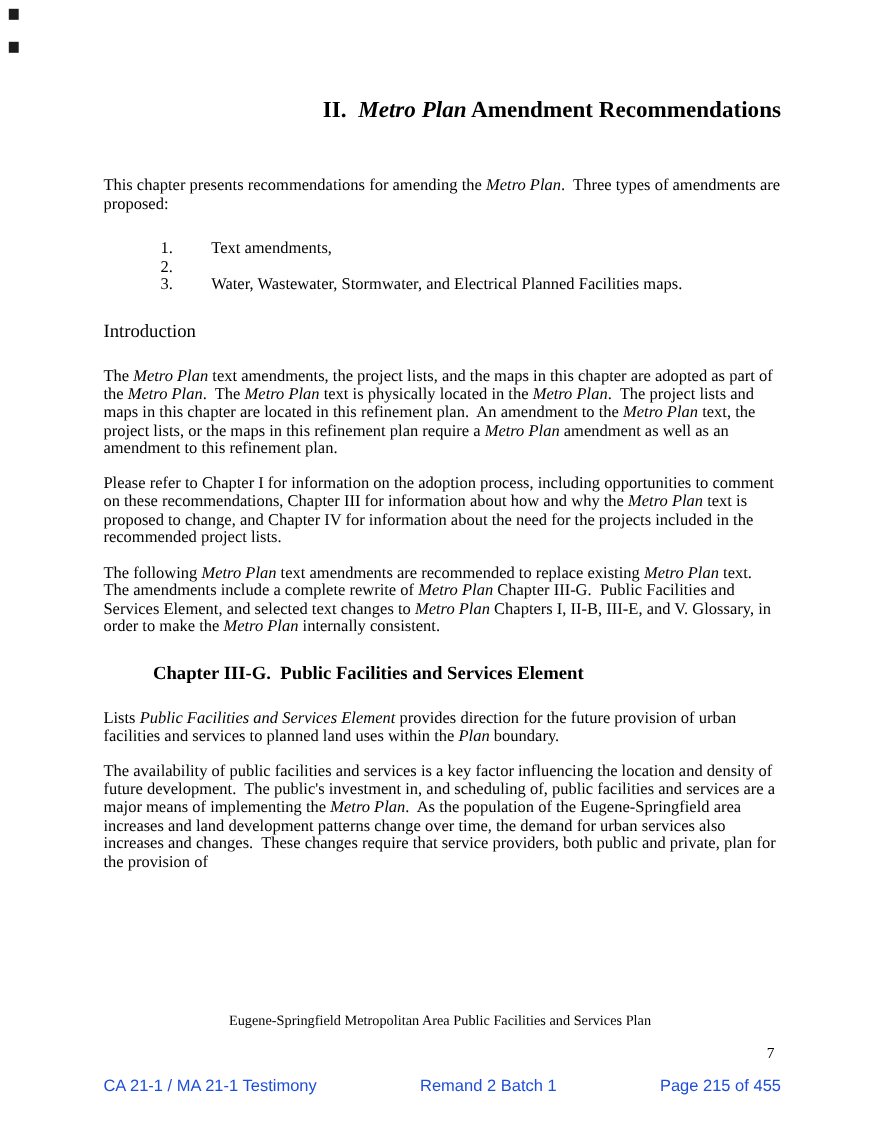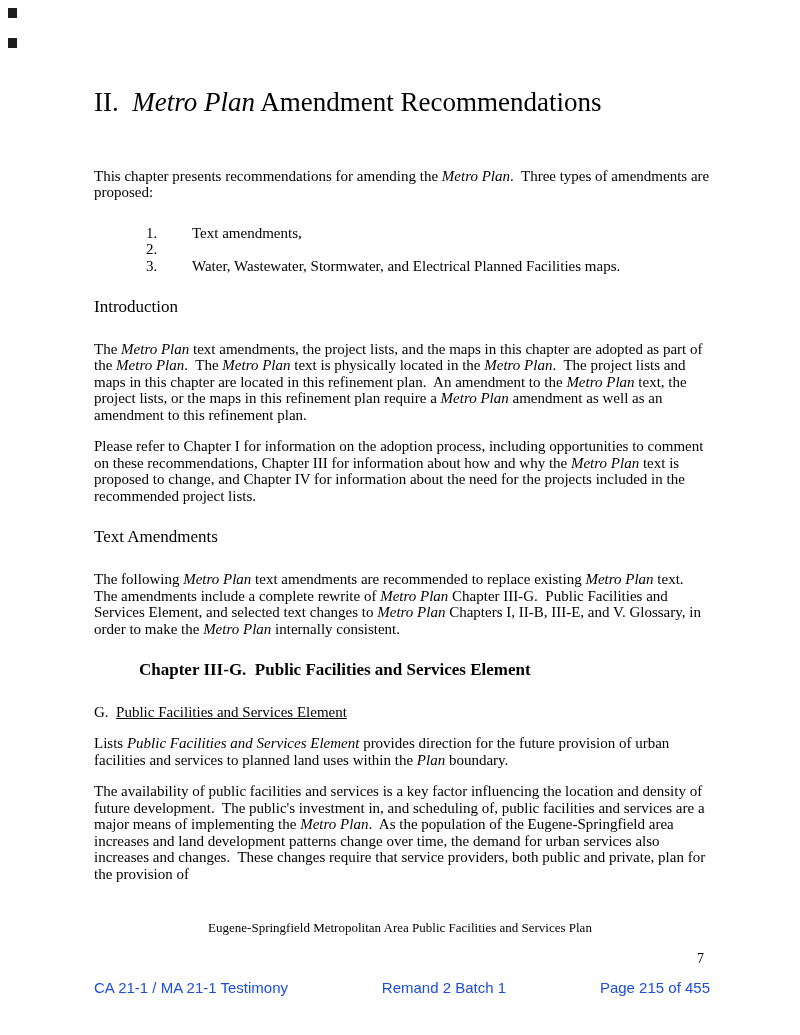--- a/index.html
+++ b/index.html
@@ -13,23 +13,23 @@
     font-size: 15px;
     line-height: 1.1;
     overflow: hidden;
   }
   .content { padding: 88px 90px 0 94px; }
   .runs { white-space: pre-wrap; }
   .it { font-style: italic; }
   .un { text-decoration: underline; }
 
   h1.doc-title {
-    font-size: 27px;
-    font-weight: normal;
-    text-align: left;
+    font-size: 21px;
+    font-weight: bold;
+    text-align: right;
     margin: 0 0 50px 0;
     white-space: pre-wrap;
   }
   p.para { margin: 0 0 15px 0; }
 
   ol.amendment-list {
     list-style: none;
     margin: 24px 0 15px 0;
     padding: 0 0 0 52px;
   }
@@ -104,27 +104,25 @@
         <span>Water, Wastewater, Stormwater, and Electrical Planned Facilities maps.</span>
       </li>
     </ol>
 
     <h2 class="section-heading">Introduction</h2>
 
     <p class="para runs"><span>The </span><span class="it">Metro Plan</span><span> text amendments, the project lists, and the maps in this chapter are adopted as part of the </span><span class="it">Metro Plan</span><span>.  The </span><span class="it">Metro Plan</span><span> text is physically located in the </span><span class="it">Metro Plan</span><span>.  The project lists and maps in this chapter are located in this refinement plan.  An amendment to the </span><span class="it">Metro Plan</span><span> text, the project lists, or the maps in this refinement plan require a </span><span class="it">Metro Plan</span><span> amendment as well as an amendment to this refinement plan.</span></p>
 
     <p class="para runs"><span>Please refer to Chapter I for information on the adoption process, including opportunities to comment on these recommendations, Chapter III for information about how and why the </span><span class="it">Metro Plan</span><span> text is proposed to change, and Chapter IV for information about the need for the projects included in the recommended project lists.</span></p>
 
-    <h2 class="section-heading">Text Amendments</h2>
 
     <p class="para runs"><span>The following </span><span class="it">Metro Plan</span><span> text amendments are recommended to replace existing </span><span class="it">Metro Plan</span><span> text.  The amendments include a complete rewrite of </span><span class="it">Metro Plan</span><span> Chapter III-G.  Public Facilities and Services Element, and selected text changes to </span><span class="it">Metro Plan</span><span> Chapters I, II-B, III-E, and V. Glossary, in order to make the </span><span class="it">Metro Plan</span><span> internally consistent.</span></p>
 
     <h3 class="chapter-heading">Chapter III-G.  Public Facilities and Services Element</h3>
 
-    <p class="para runs indent"><span>G.  </span><span class="un">Public Facilities and Services Element</span></p>
 
     <p class="para runs indent"><span>Lists </span><span class="it">Public Facilities and Services Element</span><span> provides direction for the future provision of urban facilities and services to planned land uses within the </span><span class="it">Plan</span><span> boundary.</span></p>
 
     <p class="para runs indent"><span>The availability of public facilities and services is a key factor influencing the location and density of future development.  The public's investment in, and scheduling of, public facilities and services are a major means of implementing the </span><span class="it">Metro Plan</span><span>.  As the population of the Eugene-Springfield area increases and land development patterns change over time, the demand for urban services also increases and changes.  These changes require that service providers, both public and private, plan for the provision of</span></p>
 
   </div>
 
   <div class="footer-center">
     <div>Eugene-Springfield Metropolitan Area Public Facilities and Services Plan</div>
   </div>

